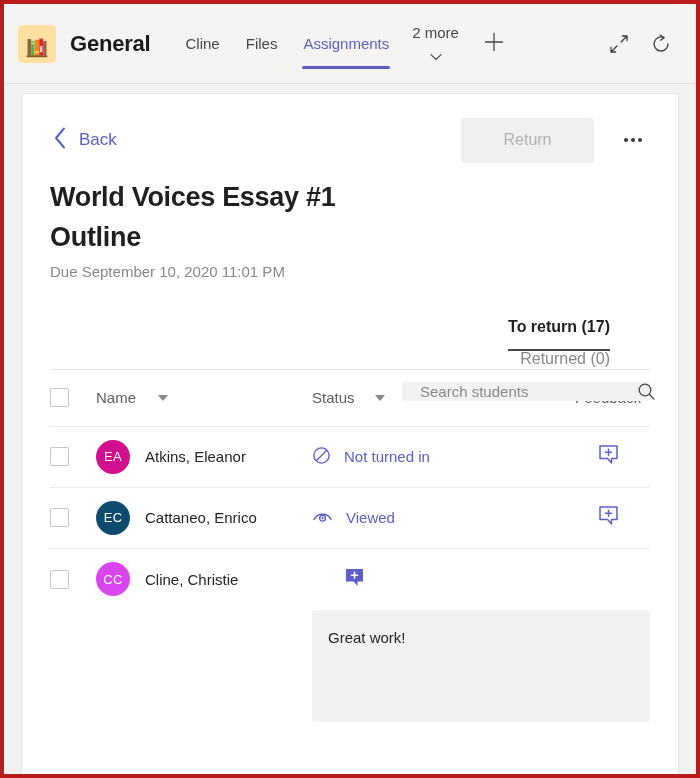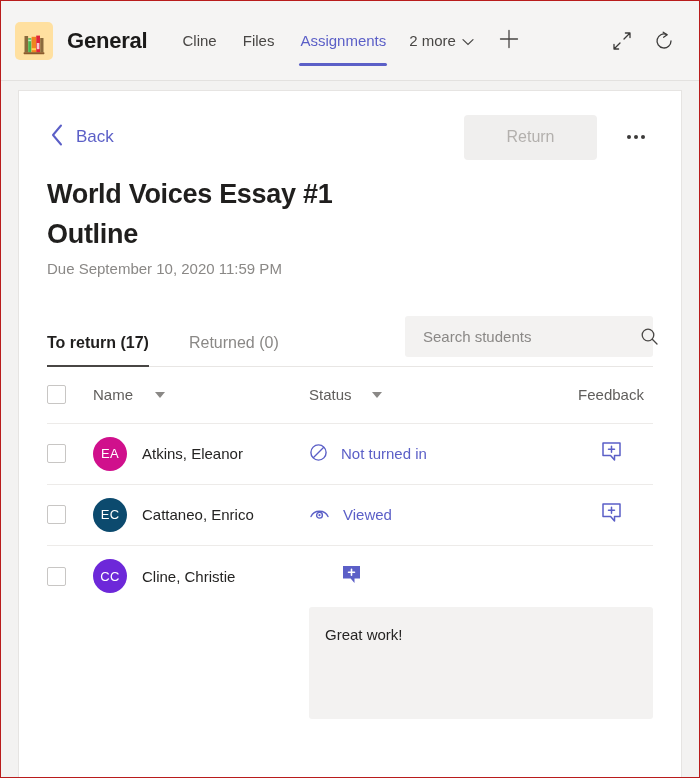--- a/index.html
+++ b/index.html
@@ -8,21 +8,21 @@
     width: 700px; height: 778px;
     overflow: hidden;
     background: #ffffff;
     font-family: "Liberation Sans", sans-serif;
     -webkit-font-smoothing: antialiased;
   }
   .app {
     position: relative;
     width: 700px; height: 778px;
     background: #f3f2f1;
-    border: 1px solid #b91c1c;
+    border: 4px solid #b91c1c;
     overflow: hidden;
   }
 
   
   .topbar {
     position: relative;
     height: 80px;
     background: #f5f4f3;
     display: flex;
     align-items: center;
@@ -61,21 +61,21 @@
   .nav-tab.active::after {
     content: "";
     position: absolute;
     left: 12px; right: 12px; bottom: 14px;
     height: 3px; border-radius: 2px;
     background: #5b5fc7;
   }
   .nav-more {
     display: flex; align-items: center; gap: 6px;
     font-size: 15px; color: #484644;
-    padding: 0 10px; cursor: pointer; white-space: nowrap;
+    padding: 0 10px; cursor: pointer; white-space: nowrap; flex-direction: column;
   }
   .plus-btn {
     margin-left: 10px;
     width: 30px; height: 30px;
     display: flex; align-items: center; justify-content: center;
     cursor: pointer;
   }
   .topbar-right {
     margin-left: auto;
     display: flex; align-items: center; gap: 16px;
@@ -147,20 +147,21 @@
     margin-top: 5px;
   }
 
   .tabs-row {
     margin-top: 38px;
     border-bottom: 1px solid #e8e6e4;
     display: flex;
     align-items: flex-end;
     height: 52px;
     position: relative;
+    flex-direction: column;
   }
   .sub-tab {
     position: relative;
     font-size: 16px;
     color: #8a8886;
     padding: 0 6px 14px 0;
     margin-right: 34px;
     cursor: pointer;
     white-space: nowrap;
   }
@@ -345,21 +346,21 @@
         <button class="return-btn">Return</button>
 
         <div class="ellipsis-btn">
           <span></span>
           <span></span>
           <span></span>
         </div>
       </div>
 
       <h1 class="assignment-title">World Voices Essay #1 Outline</h1>
-      <div class="due-date">Due September 10, 2020 11:59 PM</div>
+      <div class="due-date">Due September 10, 2020 11:01 PM</div>
 
       <div class="tabs-row">
         <div class="sub-tab active">To return (17)</div>
         <div class="sub-tab">Returned (0)</div>
 
         <div class="search-box">
           <input type="text" placeholder="Search students" style="">
           <div class="search-icon">
             <svg width="19" height="19" viewBox="0 0 19 19" aria-hidden="true">
               <circle cx="8" cy="8" r="5.8" stroke="#484644" stroke-width="1.3" fill="none"></circle>
@@ -441,21 +442,21 @@
               </svg>
             </span>
           </div>
         </div>
 
         <div class="tr" style="border-bottom:none;">
           <div class="cb-cell">
             <div class="checkbox"></div>
           </div>
           <div class="name-cell">
-            <div class="avatar" style="background:#6d28d9">CC</div>
+            <div class="avatar" style="background:#d946ef">CC</div>
             <span>Cline, Christie</span>
           </div>
           <div class="fb-cell">
             <span class="fb-icon">
               <svg width="21" height="21" viewBox="0 0 21 21" aria-hidden="true">
                 <path d="M2 2 H19 V14.5 H13.5 L13.5 19 L9.6 14.5 H2 Z" fill="#5b5fc7"></path>
                 <path d="M10.5 5.3 V11.3 M7.5 8.3 H13.5" stroke="#ffffff" stroke-width="1.6" stroke-linecap="round"></path>
               </svg>
             </span>
           </div>

